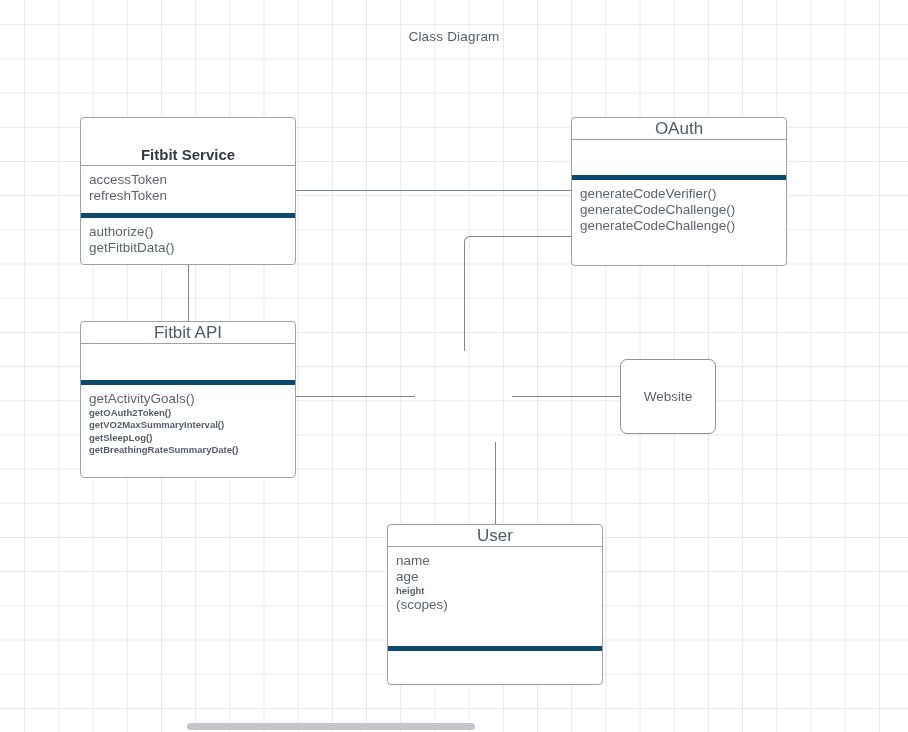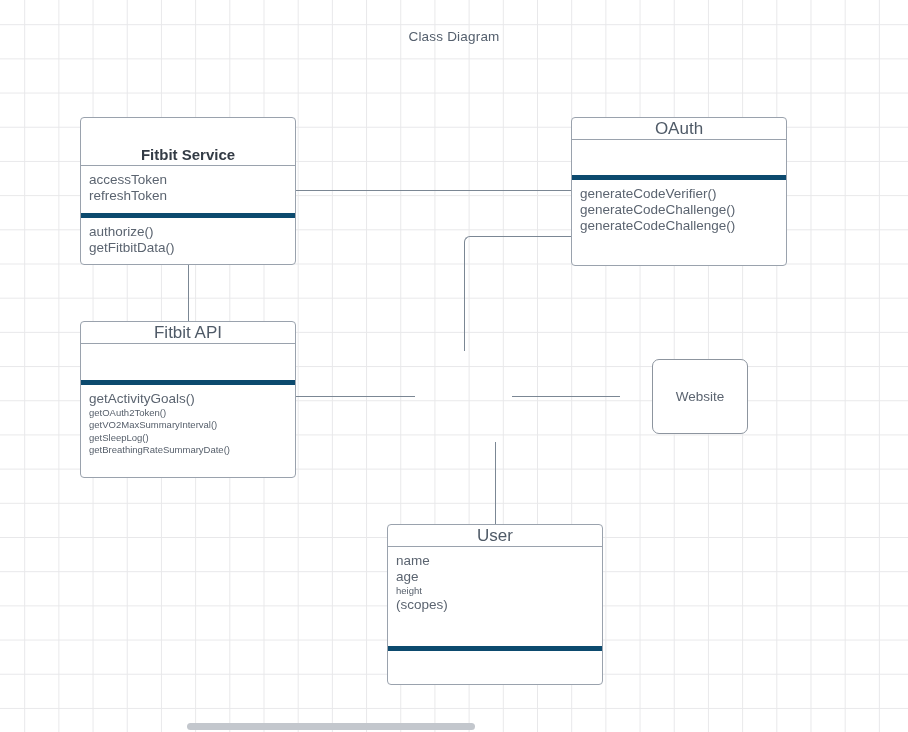--- a/index.html
+++ b/index.html
@@ -59,21 +59,21 @@
   .node .sect.empty { padding: 0; }
   .node .row {
     font-size: 13.5px;
     line-height: 16px;
     color: #5b6470;
     white-space: nowrap;
   }
   .node .row.small {
     font-size: 9.5px;
     line-height: 12.3px;
-    font-weight: normal;
+    font-weight: bold;
     color: #555e6a;
   }
 
   
   .simple {
     position: absolute;
     box-sizing: border-box;
     background: #fff;
     border: 1px solid #8d959f;
     border-radius: 7px;
@@ -177,19 +177,19 @@
     <div class="sect" style="height:104px;">
       <div class="row">name</div>
       <div class="row">age</div>
       <div class="row small">height</div>
       <div class="row">(scopes)</div>
     </div>
     <div class="sect last empty"></div>
   </div>
 
 
-  <div class="simple" style="left:652px; top:359px; width:96px; height:75px;">Website</div>
+  <div class="simple" style="left:620px; top:359px; width:96px; height:75px;">Website</div>
 
   <div class="scroll-track">
     <div class="scroll-thumb" id="scroll-thumb" style="left: 187px; width: 288px; background: rgb(195, 199, 205);"></div>
   </div>
 
 </div>
 
 </body></html>

